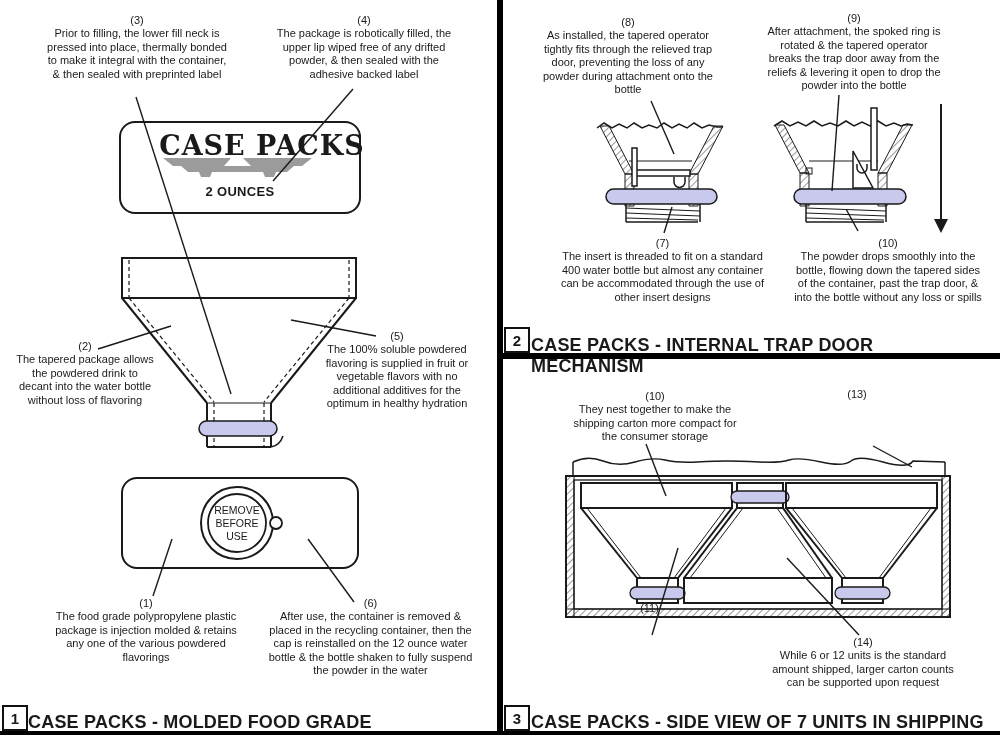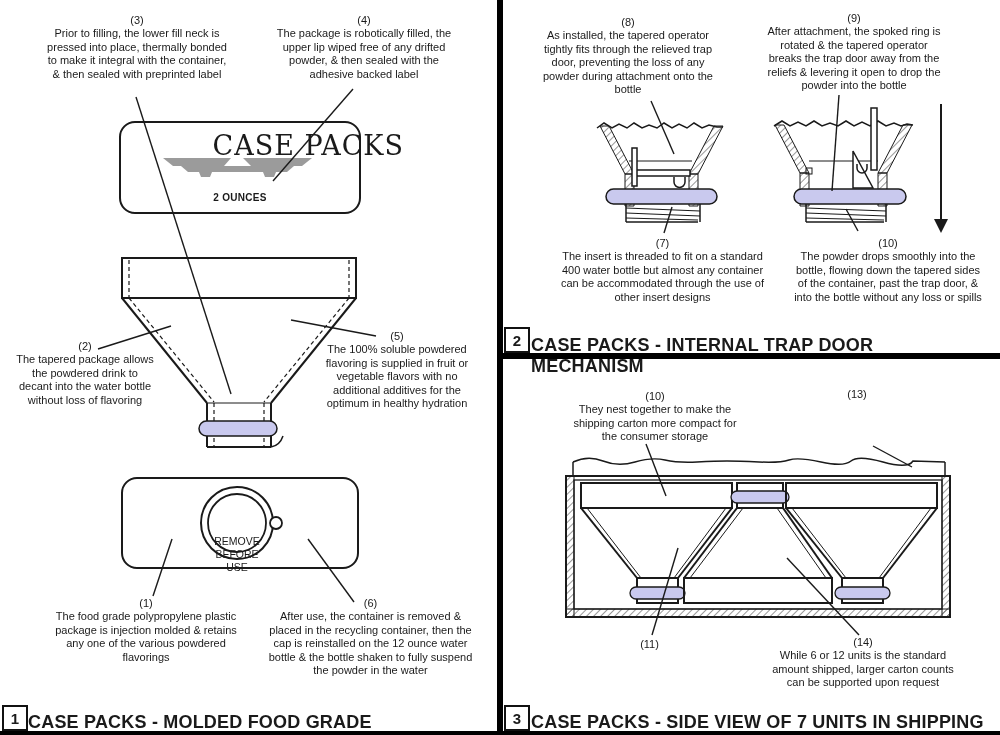--- a/index.html
+++ b/index.html
@@ -18,26 +18,26 @@
   .hdiv{position:absolute;left:503px;top:353px;width:497px;height:6px;background:#000;}
   .bbar{position:absolute;left:0;top:731px;width:1000px;height:4px;background:#000;}
   .ann{position:absolute;text-align:center;font-size:11px;line-height:1.22;}
   .ann-num{margin-bottom:0px;}
   .caption{position:absolute;text-align:left;font-size:18px;font-weight:600;letter-spacing:.2px;}
   .num-box{
     position:absolute;width:26px;height:26px;border:2px solid #111;background:#fff;
     display:flex;align-items:center;justify-content:center;font-weight:bold;font-size:15px;box-sizing:border-box;
   }
   .brand{
-    position:absolute;left:120px;top:130px;width:284px;text-align:right;
-    font-family:"DejaVu Serif",serif;font-weight:normal;font-size:27px;letter-spacing:1px;
+    position:absolute;left:120px;top:130px;width:284px;text-align:center;
+    font-family:"DejaVu Serif",serif;font-weight:bold;font-size:27px;letter-spacing:1px;
   }
   .flavor{position:absolute;left:120px;top:182px;width:240px;text-align:center;font-size:12.5px;}
-  .weight{position:absolute;left:120px;top:192px;width:240px;text-align:center;font-size:10px;font-weight:bold;letter-spacing:.3px;}
-  .cap-text{position:absolute;left:197px;top:504px;width:80px;text-align:center;font-size:10.5px;line-height:13px;margin-top:31px;}
+  .weight{position:absolute;left:120px;top:184px;width:240px;text-align:center;font-size:13px;font-weight:bold;letter-spacing:.3px;}
+  .cap-text{position:absolute;left:197px;top:504px;width:80px;text-align:center;font-size:10.5px;line-height:13px;}
 </style>
 </head>
 <body>
 
 <div class="page">
 
   <svg class="linework" viewBox="0 0 1000 735">
     <defs>
       <pattern id="hatch" patternUnits="userSpaceOnUse" width="5" height="5" patternTransform="rotate(45)">
         <line x1="0" y1="0" x2="0" y2="5" stroke="#444" stroke-width="1.1"></line>
@@ -231,21 +231,21 @@
     <div class="ann-text">The powder drops smoothly into the bottle, flowing down the tapered sides of the container, past the trap door, &amp; into the bottle without any loss or spills</div>
   </div>
 
   <div class="ann" style="left:565px;top:390px;width:180px">
     <div class="ann-num">(10)</div>
     <div class="ann-text">They nest together to make the shipping carton more compact for the consumer storage</div>
   </div>
   <div class="ann" style="left:757px;top:388px;width:200px">
     <div class="ann-num">(13)</div>
   </div>
-  <div class="ann" style="left:542px;top:638px;width:215px">
+  <div class="ann" style="left:542px;top:602px;width:215px">
     <div class="ann-num">(11)</div>
   </div>
   <div class="ann" style="left:765px;top:636px;width:196px">
     <div class="ann-num">(14)</div>
     <div class="ann-text">While 6 or 12 units is the standard amount shipped, larger carton counts can be supported upon request</div>
   </div>
 
   <div class="num-box" style="left:2px;top:705px">1</div>
   <div class="caption" style="left:28px;top:712px;width:425px">CASE PACKS - MOLDED FOOD GRADE PLASTIC PACKAGE</div>
 

